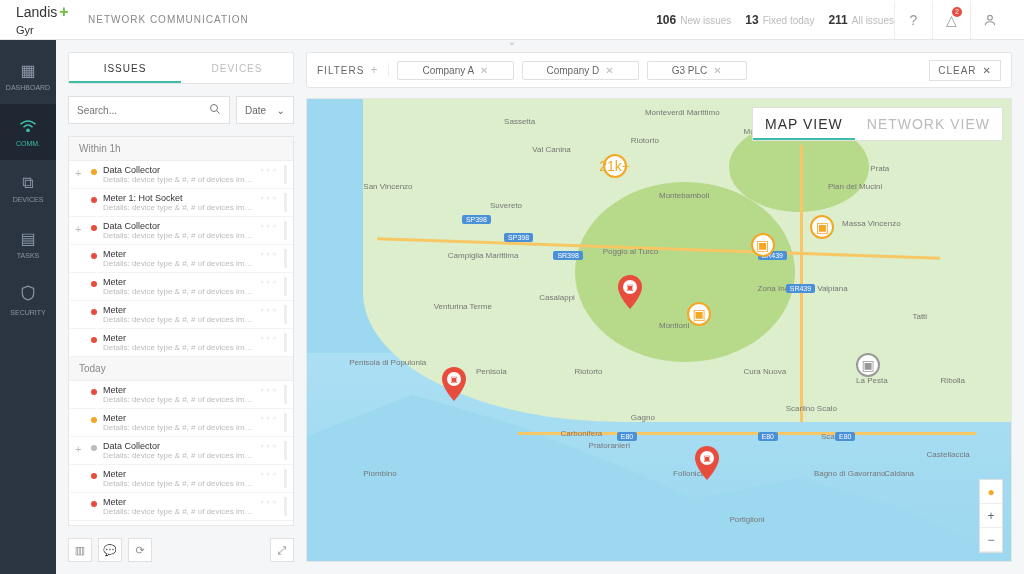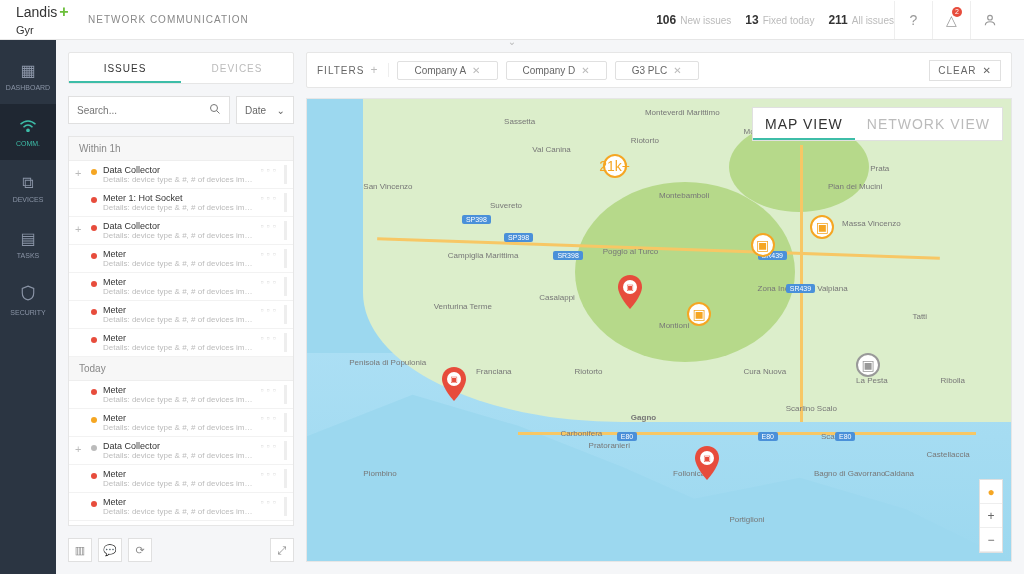--- a/index.html
+++ b/index.html
@@ -40,21 +40,21 @@
 .row .det{font-size:8px;color:#bbb;white-space:nowrap;overflow:hidden;text-overflow:ellipsis}
 .row .acts{display:flex;gap:3px;color:#ddd;font-size:9px}
 .row .rule{width:3px;align-self:stretch;background:#eee;margin-left:2px}
 .toolbar{display:flex;gap:6px;justify-content:space-between}
 .tbgroup{display:flex;gap:6px}
 .sqbtn{width:24px;height:24px;border:1px solid #e0e0e0;background:#fff;display:flex;align-items:center;justify-content:center;font-size:11px;color:#888;cursor:pointer}
 .mapcol{flex:1;display:flex;flex-direction:column;gap:10px}
 .filterbar{height:36px;display:flex;align-items:center;padding:0 10px;gap:8px}
 .flabel{font-size:10px;letter-spacing:1px;color:#666;display:flex;align-items:center;gap:6px;border-right:1px solid #eee;padding-right:10px}
 .flabel .add{color:#bbb;font-size:12px}
-.chip{border:1px solid #e0e0e0;padding:3px 16px;font-size:10px;color:#666;display:flex;align-items:center;gap:6px;border-radius:2px;cursor:pointer}
+.chip{border:1px solid #e0e0e0;padding:3px 24px;font-size:10px;color:#666;display:flex;align-items:center;gap:6px;border-radius:2px;cursor:pointer}
 .chip .x{color:#bbb}
 .clear{margin-left:auto;font-size:10px;letter-spacing:1px;color:#666;display:flex;align-items:center;gap:6px;cursor:pointer;border:1px solid #e0e0e0;padding:4px 8px}
 .maparea{flex:1;position:relative;overflow:hidden;border:1px solid #e6e6e6}
 .mapbg{position:absolute;inset:0;background:linear-gradient(180deg,#c7e6b3 0%,#d5ebc3 45%,#aee0f5 46%,#9cd8ef 100%)}
 .sea{position:absolute;left:0;right:0;bottom:0;height:45%;background:#9cd8ef}
 .sea2{position:absolute;left:0;top:0;width:30%;height:55%;background:#9cd8ef}
 .land{position:absolute;background:#dceecb}
 .forest{position:absolute;background:#b6d98a;border-radius:50%}
 .road{position:absolute;background:#f7c765;height:3px}
 .road.v{width:3px;height:auto}
@@ -394,25 +394,25 @@
             <div class="city" style="left: 8%; top: 18%;">San Vincenzo</div>
             <div class="city" style="left: 26%; top: 22%;">Suvereto</div>
             <div class="city" style="left: 50%; top: 20%;">Montebamboli</div>
             <div class="city" style="left: 20%; top: 33%;">Campiglia Marittima</div>
             <div class="city" style="left: 18%; top: 44%;">Venturina Terme</div>
             <div class="city" style="left: 42%; top: 32%;">Poggio al Turco</div>
             <div class="city" style="left: 33%; top: 42%;">Casalappi</div>
             <div class="city" style="left: 50%; top: 48%;">Montioni</div>
             <div class="city" style="left: 64%; top: 40%;">Zona Industriale Valpiana</div>
             <div class="city" style="left: 6%; top: 56%;">Penisola di Populonia</div>
-            <div class="city" style="left: 24%; top: 58%;">Franciana</div>
+            <div class="city" style="left: 24%; top: 58%;">Penisola</div>
             <div class="city" style="left: 38%; top: 58%;">Riotorto</div>
             <div class="city" style="left: 62%; top: 58%;">Cura Nuova</div>
             <div class="city" style="left: 36%; top: 66%; margin-top: 25px;">Carbonifera</div>
-            <div class="city" style="left: 46%; top: 68%; font-weight: bold;">Gagno</div>
+            <div class="city" style="left: 46%; top: 68%;">Gagno</div>
             <div class="city" style="left: 40%; top: 74%;">Pratoranieri</div>
             <div class="city" style="left: 8%; top: 80%;">Piombino</div>
             <div class="city" style="left: 52%; top: 80%;">Follonica</div>
             <div class="city" style="left: 73%; top: 72%;">Scarlino</div>
             <div class="city" style="left: 68%; top: 66%;">Scarlino Scalo</div>
             <div class="city" style="left: 82%; top: 80%;">Caldana</div>
             <div class="city" style="left: 86%; top: 46%;">Tatti</div>
             <div class="city" style="left: 48%; top: 2%;">Monteverdi Marittimo</div>
             <div class="city" style="left: 62%; top: 6%;">Monterotondo Marittimo</div>
             <div class="city" style="left: 74%; top: 18%;">Pian dei Mucini</div>

